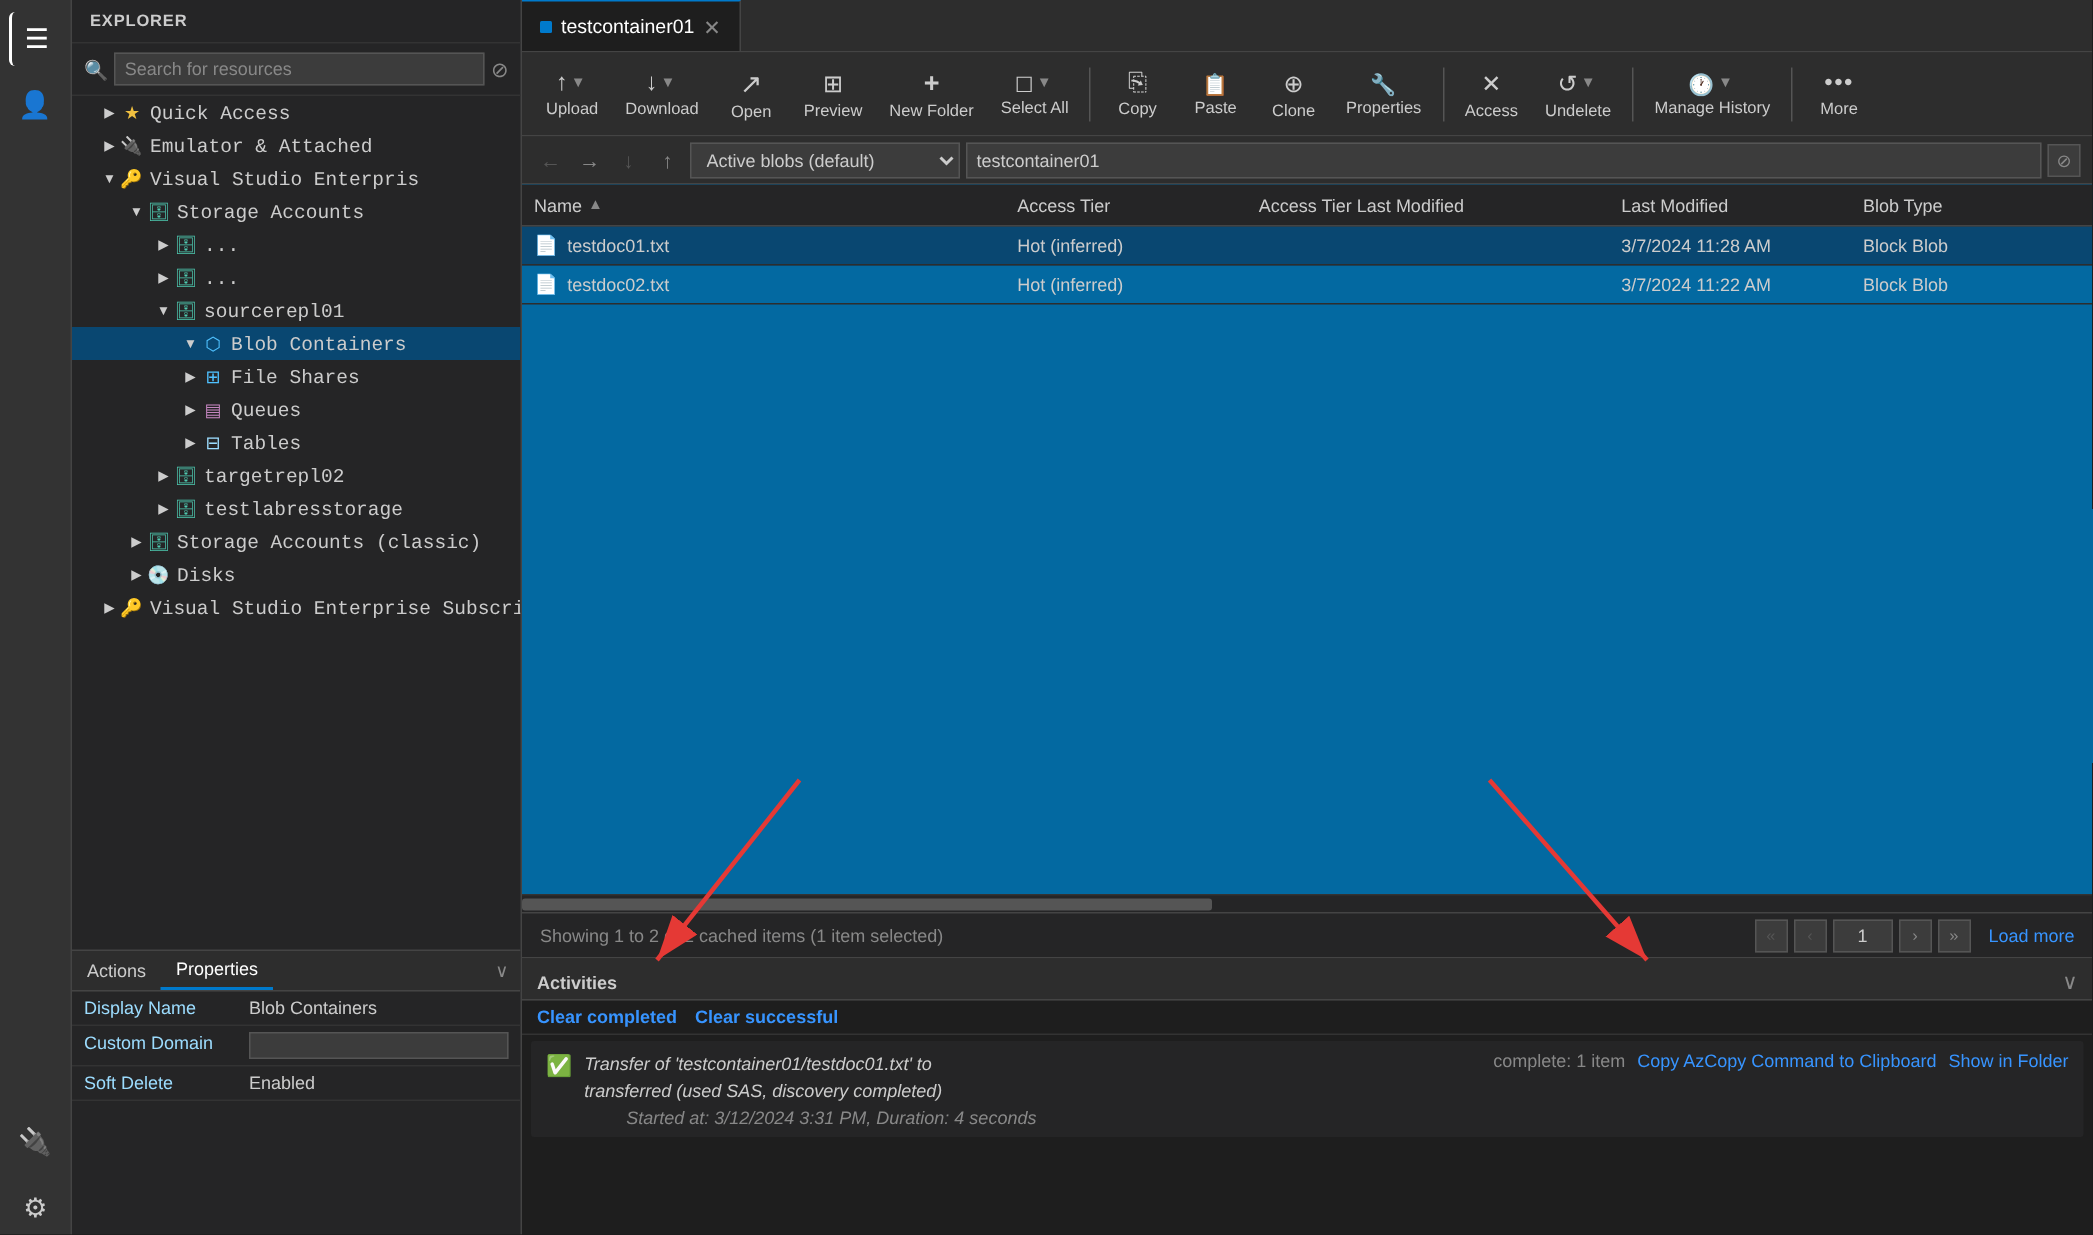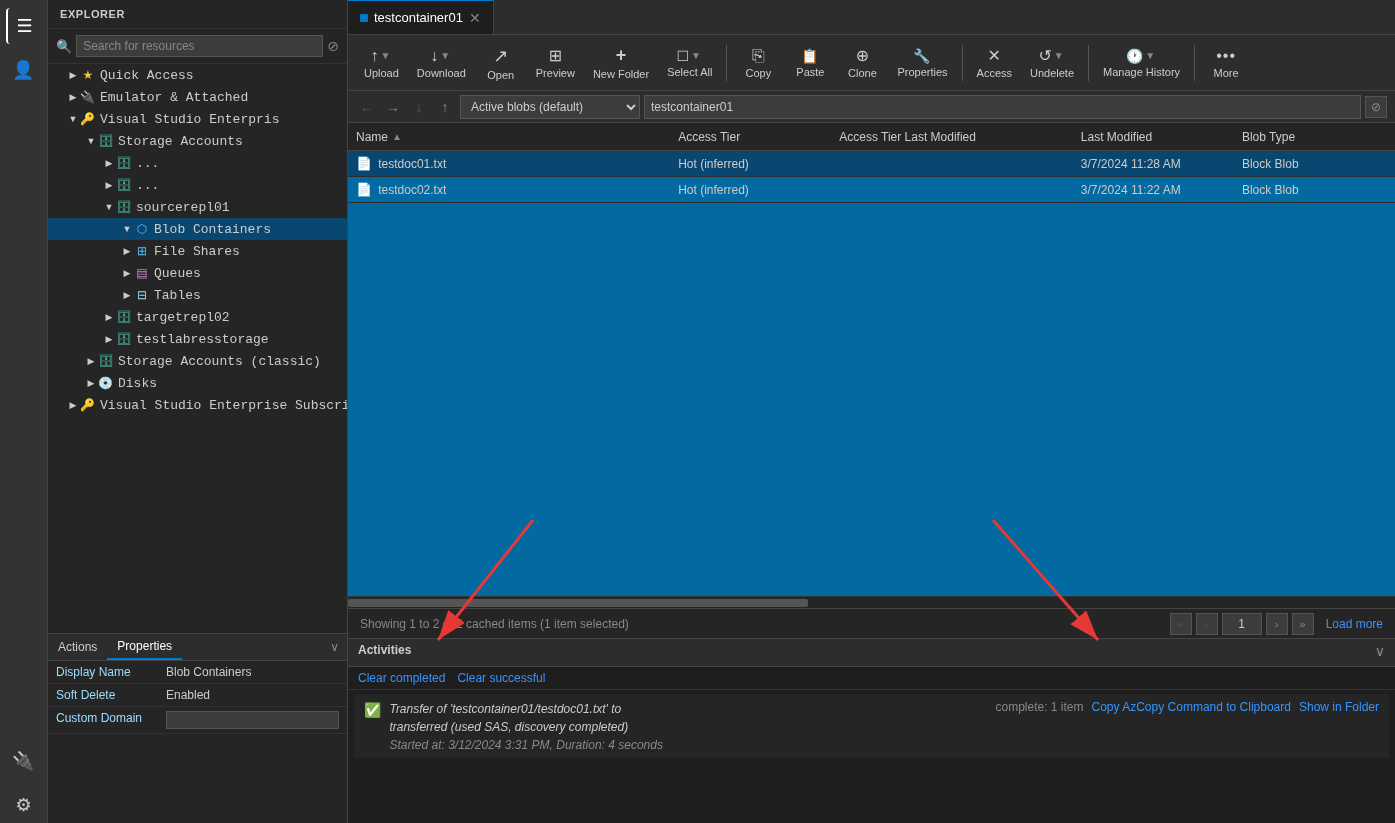--- a/index.html
+++ b/index.html
@@ -432,21 +432,21 @@
     .activities-panel {
       height: 185px;
       border-top: 1px solid #444;
       display: flex;
       flex-direction: column;
       background: #1e1e1e;
       flex-shrink: 0;
     }
     .activities-header {
       display: flex;
-      align-items: flex-start;
+      align-items: flex-end;
       justify-content: space-between;
       padding: 4px 10px;
       background: #2d2d2d;
       border-bottom: 1px solid #444;
       height: 28px;
     }
     .activities-title {
       font-size: 12px;
       color: #cccccc;
       font-weight: 600;
@@ -455,20 +455,21 @@
       cursor: pointer;
       color: #888;
       font-size: 14px;
     }
     .activities-actions {
       display: flex;
       align-items: center;
       padding: 4px 10px;
       gap: 12px;
       border-bottom: 1px solid #333;
+      font-weight: bold;
     }
     .activities-action-link {
       color: #3794ff;
       cursor: pointer;
       font-size: 12px;
       text-decoration: none;
     }
     .activity-item {
       display: flex;
       align-items: flex-start;
@@ -490,20 +491,21 @@
     }
     .activity-desc {
       font-size: 12px;
       color: #cccccc;
       line-height: 1.5;
     }
     .activity-meta {
       font-size: 12px;
       color: #888;
       margin-top: 2px;
+      margin-left: 28px;
     }
     .activity-complete {
       font-size: 12px;
       color: #888;
       white-space: nowrap;
       flex-shrink: 0;
     }
     .activity-links {
       display: flex;
       gap: 8px;
@@ -663,28 +665,28 @@
       <div class="sidebar-tab">Actions</div>
       <div class="sidebar-tab active">Properties</div>
       <div class="sidebar-tab-close">∨</div>
     </div>
     <div class="props-table">
       <div class="props-row">
         <div class="props-key">Display Name</div>
         <div class="props-val">Blob Containers</div>
       </div>
       <div class="props-row">
-        <div class="props-key">Soft Delete</div>
-        <div class="props-val">Enabled</div>
-      </div>
-      <div class="props-row">
         <div class="props-key">Custom Domain</div>
         <div class="props-val">
           <input type="text" value="" style="">
         </div>
+      </div>
+      <div class="props-row">
+        <div class="props-key">Soft Delete</div>
+        <div class="props-val">Enabled</div>
       </div>
     </div>
   </div>
 </div>
 
 <div class="main-wrapper">
   <div class="main">
 
     <div class="tab-bar">
       <div class="tab active">

